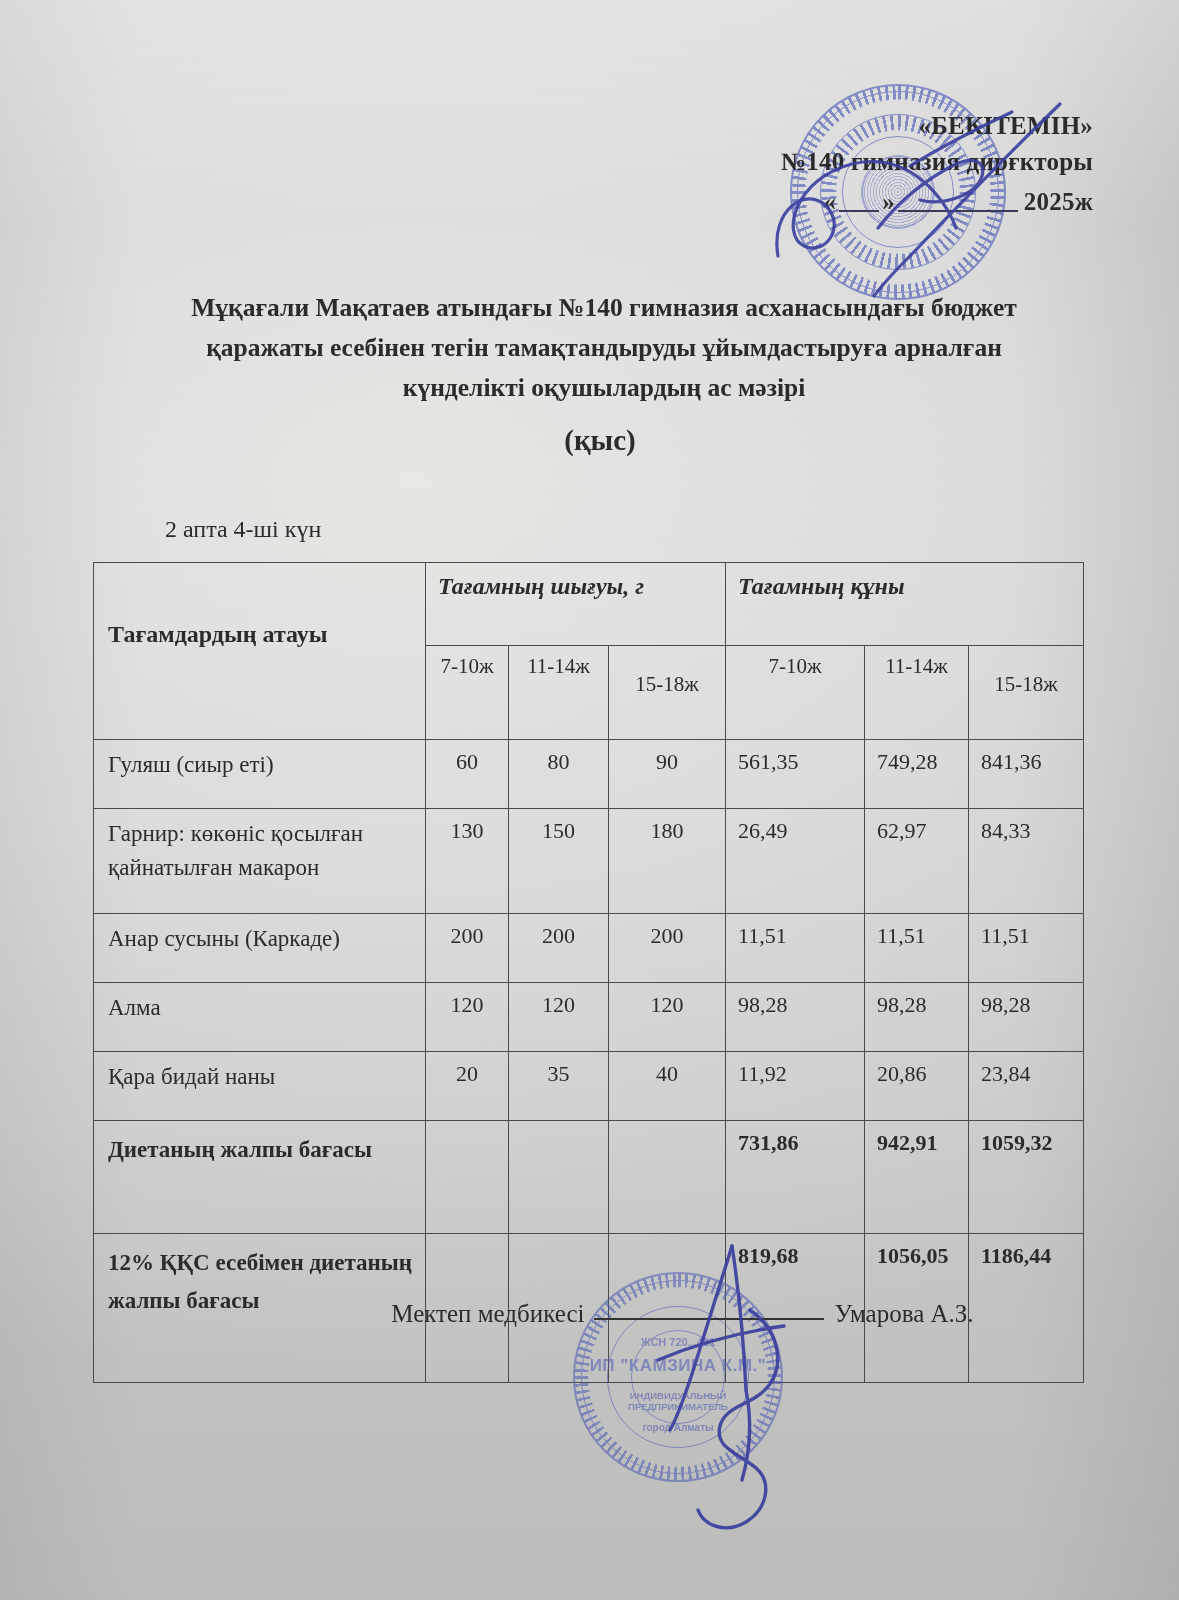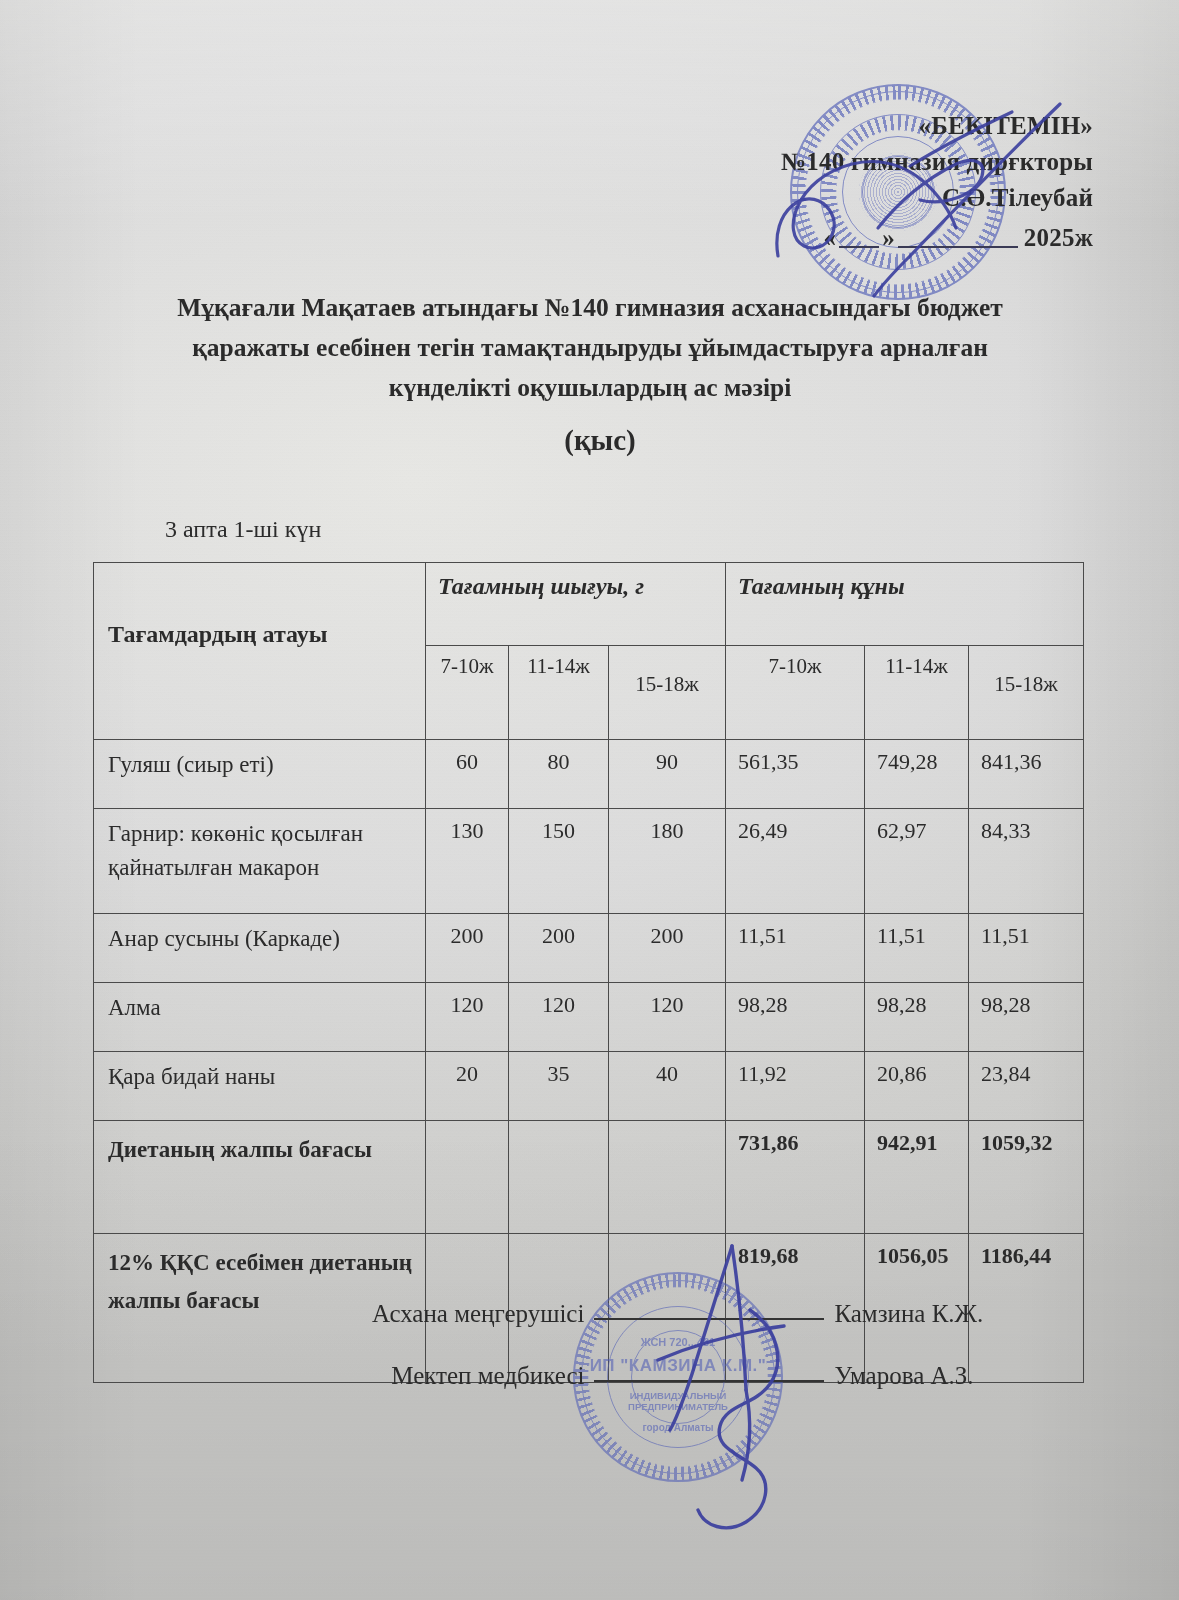--- a/index.html
+++ b/index.html
@@ -51,21 +51,21 @@
   .approval .ln { display: block; white-space: nowrap; }
   .datebox { display:block; margin-top: 4px; white-space: nowrap; }
   .datebox .q1, .datebox .q2 { display:inline-block; }
   .blank-s { display:inline-block; width: 40px; border-bottom: 2px solid #3a3a55; height:20px; vertical-align: -2px; margin: 0 3px;}
   .blank-m { display:inline-block; width: 120px; border-bottom: 2px solid #3a3a55; height:20px; vertical-align: -2px; margin: 0 6px 0 3px;}
 
   
   .doc-title {
     position: absolute;
     top: 288px;
-    left: 140px;
+    left: 154px;
     width: 900px;
     text-align: center;
     font-weight: bold;
     font-size: 25.5px;
     line-height: 40px;
     z-index: 4;
   }
   .season {
     position: absolute;
     top: 424px;
@@ -270,33 +270,32 @@
       <path d="M18,196 C10,150 46,126 66,146 C86,166 66,196 44,186 C20,174 36,118 92,104 C150,90 186,140 196,168"></path>
       <path d="M300,44 C250,92 196,148 150,196 C130,216 120,228 114,236"></path>
       <path d="M118,168 C140,140 168,118 196,104 C214,96 226,102 222,116 C216,136 182,146 160,140"></path>
       <path d="M150,106 C176,90 214,70 252,52"></path>
     </g>
   </svg>
 
   <div class="approval">
     <span class="ln">«БЕКІТЕМІН»</span>
     <span class="ln">№140 гимназия дирғкторы</span>
-    <span class="ln">С.Ә.Тілеубай</span>
     <span class="datebox">
       <span class="q1">«</span><span class="blank-s"></span><span class="q2">»</span><span class="blank-m"></span><span>2025ж</span>
     </span>
   </div>
 
   <div class="doc-title">
     <div>Мұқағали Мақатаев атындағы №140 гимназия асханасындағы бюджет</div>
     <div>қаражаты есебінен тегін тамақтандыруды ұйымдастыруға арналған</div>
     <div>күнделікті оқушылардың ас мәзірі</div>
   </div>
   <div class="season">(қыс)</div>
-  <div class="daylabel">3 апта 1-ші күн</div>
+  <div class="daylabel">2 апта 4-ші күн</div>
 
   <div class="tbl-wrap">
     <table class="menu">
       <colgroup>
         <col class="h-name">
           <col class="h-g1">
           <col class="h-g2">
           <col class="h-g3">
         <col class="h-p1">
           <col class="h-p2">
@@ -402,23 +401,20 @@
     <g fill="none" stroke="#3b3f9e" stroke-width="3.4" stroke-linecap="round" stroke-linejoin="round" opacity="0.92">
       <path d="M132,6 C118,52 104,96 92,134 C82,164 76,180 70,190"></path>
       <path d="M132,6 C140,58 144,108 146,150"></path>
       <path d="M58,120 C96,104 140,92 184,86"></path>
       <path d="M150,70 C176,88 186,120 170,144 C154,166 126,164 120,186 C114,208 140,214 156,228 C172,242 168,268 146,282 C126,294 104,286 98,270"></path>
       <path d="M146,150 C152,180 150,212 142,240"></path>
     </g>
   </svg>
 
   <div class="signatures">
-    <div class="sigrow r1">
-      <span class="role">Асхана меңгерушісі</span><span class="line"></span><span class="who">Камзина К.Ж.</span>
-    </div>
     <div class="sigrow r2" style="padding-left: 391.266px;">
       <span class="role">Мектеп медбикесі</span><span class="line"></span><span class="who">Умарова А.З.</span>
     </div>
   </div>
 
   <div id="grain"></div>
   <div id="vignette"></div>
 </div>
 
 </body></html>

